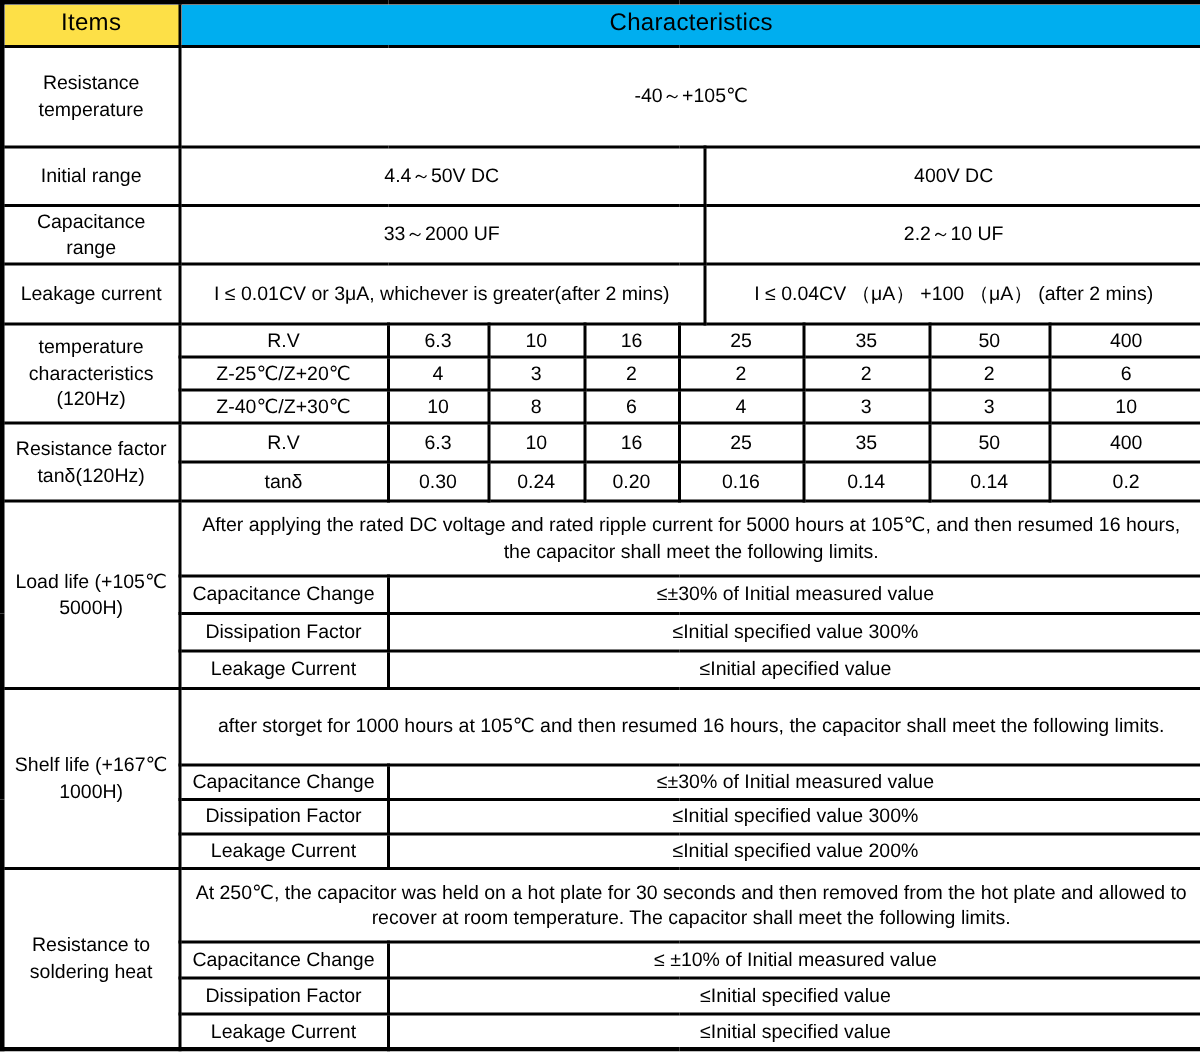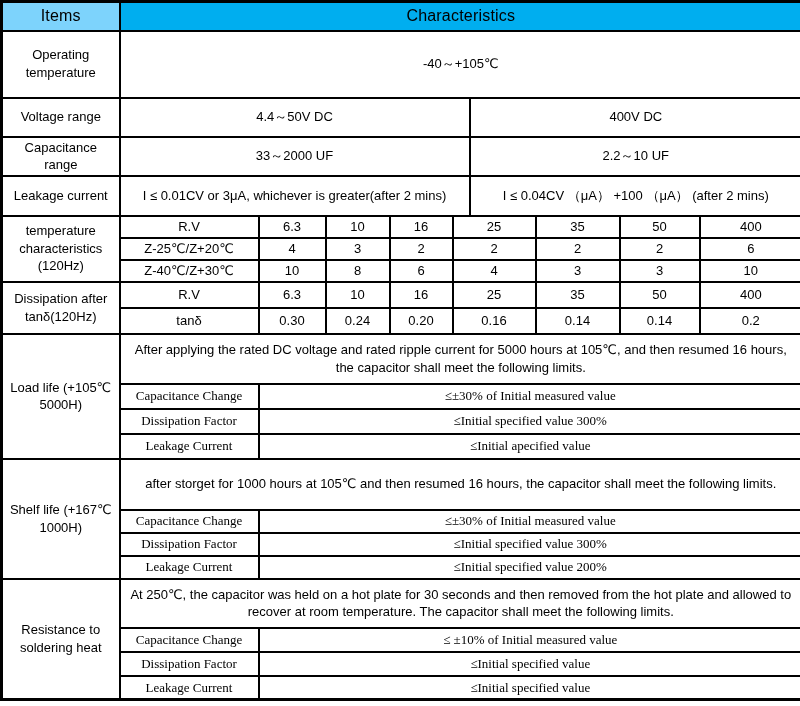--- a/index.html
+++ b/index.html
@@ -33,21 +33,20 @@
     letter-spacing: 0.2px;
   }
   .desc {
     text-align: left;
     padding: 3px 9px;
     line-height: 1.55;
   }
   .ltext {
     text-align: left;
     padding-left: 7px;
-    font-family: Liberation Serif, serif;
   }
 </style>
 </head>
 <body>
 
 <table class="spec-table">
   <colgroup>
     <col style="width:118px">
       <col style="width:139px">
       <col style="width:67px">
@@ -55,31 +54,31 @@
     <col style="width:63px">
       <col style="width:17px">
       <col style="width:66px">
       <col style="width:84px">
     <col style="width:80px">
       <col style="width:103px">
   </colgroup>
 
   <tbody>
       <tr class="head" style="height:29px">
-    <th style="background: #7dd3fc;">Items</th>
+    <th style="background: #fde047;">Items</th>
     <th colspan="9" style="background: rgb(0, 174, 239);">Characteristics</th>
   </tr>
 
   <tr style="height:67px">
-    <td>Operating temperature</td>
+    <td>Resistance temperature</td>
     <td colspan="9">-40～+105℃</td>
   </tr>
 
   <tr style="height:39px">
-    <td>Voltage range</td>
+    <td>Initial range</td>
     <td colspan="5">4.4～50V DC</td>
     <td colspan="4">400V DC</td>
   </tr>
 
   <tr style="height:38px">
     <td>Capacitance range</td>
     <td colspan="5">33～2000 UF</td>
     <td colspan="4">2.2～10 UF</td>
   </tr>
 
@@ -115,21 +114,21 @@
     <td>10</td>
     <td>8</td>
     <td>6</td>
     <td colspan="2">4</td>
     <td>3</td>
     <td>3</td>
     <td>10</td>
   </tr>
 
   <tr style="height:26px">
-    <td rowspan="2">Dissipation after tanδ(120Hz)</td>
+    <td rowspan="2">Resistance factor tanδ(120Hz)</td>
     <td>R.V</td>
     <td>6.3</td>
     <td>10</td>
     <td>16</td>
     <td colspan="2">25</td>
     <td>35</td>
     <td>50</td>
     <td>400</td>
   </tr>
   <tr style="height:26px">

